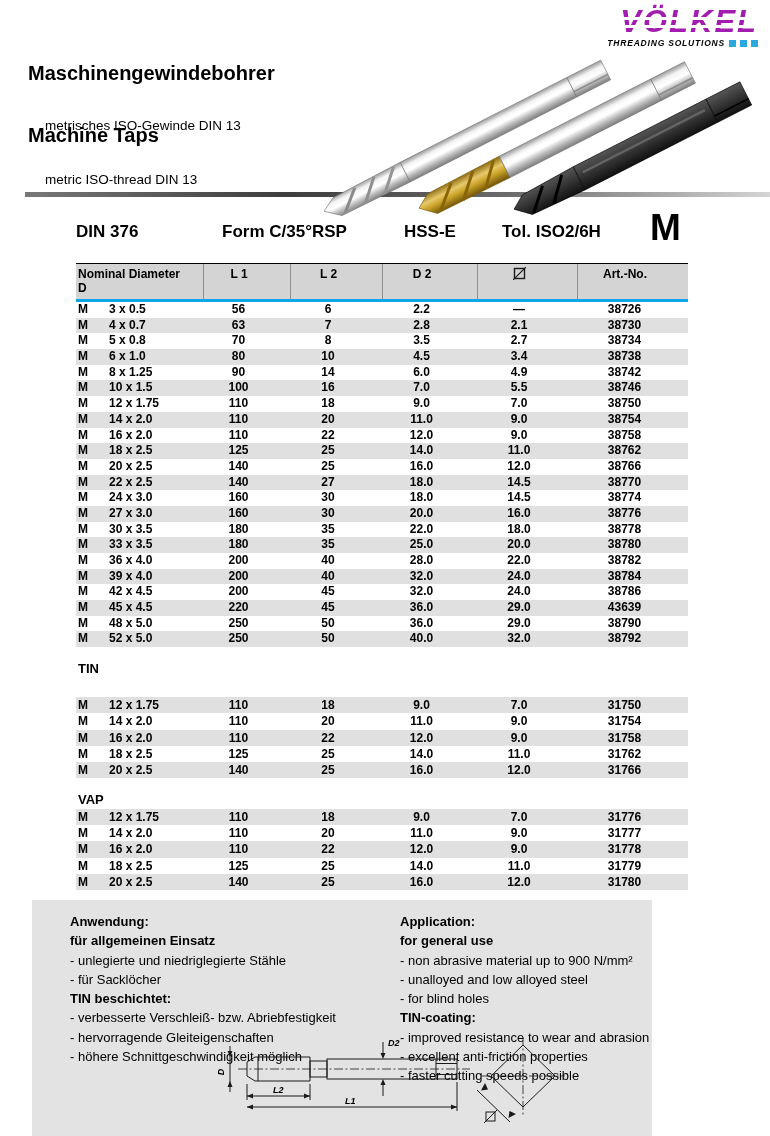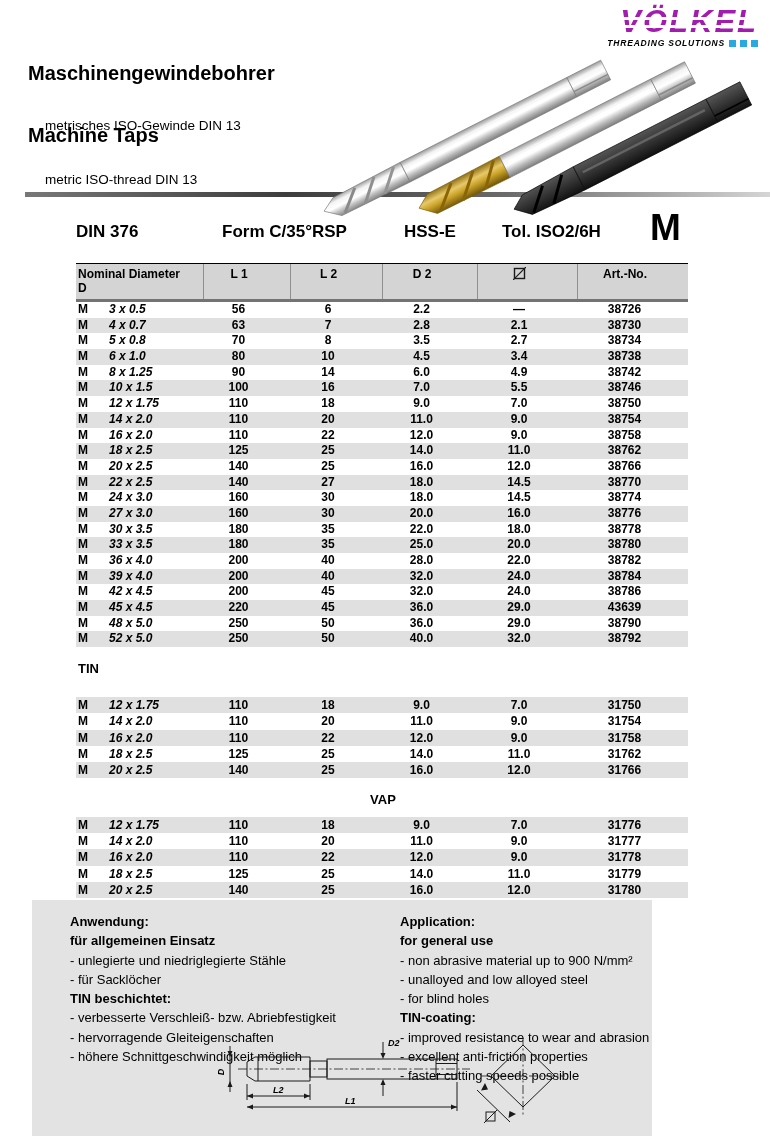--- a/index.html
+++ b/index.html
@@ -25,36 +25,36 @@
   .divider{position:absolute;left:25px;top:192px;width:745px;height:5px;
     background:linear-gradient(to right,#787878 0%,#3d3d3d 35%,#6b6b6b 65%,#d5d5d5 100%);}
   .taps{position:absolute;left:300px;top:48px;width:470px;height:190px;}
   
   .spec{position:absolute;top:222px;font-weight:bold;font-size:17px;}
   .spec-din{left:76px;} .spec-form{left:222px;} .spec-mat{left:404px;} .spec-tol{left:502px;}
   .spec-m{position:absolute;left:650px;top:207px;font-weight:bold;font-size:37px;}
   
   .tablewrap{position:absolute;left:76px;top:263px;width:612px;}
   .thead{display:grid;grid-template-columns:127px 87px 92px 95px 100px 111px;
-    background:#d4d4d4;border-top:1px solid #000;border-bottom:3px solid #737373;
+    background:#d4d4d4;border-top:1px solid #000;border-bottom:3px solid #0ea5e9;
     height:35px;font-size:12px;font-weight:bold;}
   .hc{padding-top:3px;text-align:center;padding-right:16px;}
   .hc-first{text-align:left;padding-left:2px;line-height:14px;padding-right:0;}
   .sep{border-left:1px solid #8f8f8f;}
   .trow{display:grid;grid-template-columns:28px 99px 87px 92px 95px 100px 111px;
     font-size:12px;font-weight:bold;}
   .rows-main .trow{height:15.7px;line-height:15.7px;}
   .rows-sub .trow{height:16.2px;line-height:16.2px;}
   .trow.alt{background:#e0e0e0;}
   .tc{text-align:center;padding-right:16px;overflow:hidden;}
   .tc0{text-align:left;padding-left:2px;padding-right:0;}
-  .tc1{text-align:left;padding-left:5px;padding-right:0;font-style:italic;}
+  .tc1{text-align:left;padding-left:5px;padding-right:0;}
   .sect-label{font-size:13px;font-weight:bold;padding-left:2px;}
   .sect-label.tin{margin-top:14px;margin-bottom:21px;}
-  .sect-label.vap{margin-top:14px;margin-bottom:10px;text-align:center;}
+  .sect-label.vap{margin-top:14px;margin-bottom:2px;}
   
   .infobox{position:absolute;left:32px;top:900px;width:620px;height:236px;background:#e3e3e3;}
   .info-col{position:absolute;top:12px;font-size:13px;line-height:19.3px;}
   .info-de{left:38px;width:330px;}
   .info-en{left:368px;width:320px;}
   .iline.b{font-weight:bold;}
   
   .diagram{position:absolute;left:180px;top:1038px;width:420px;height:96px;}
   .dim{font-size:9px;font-weight:bold;font-style:italic;}
 </style>

